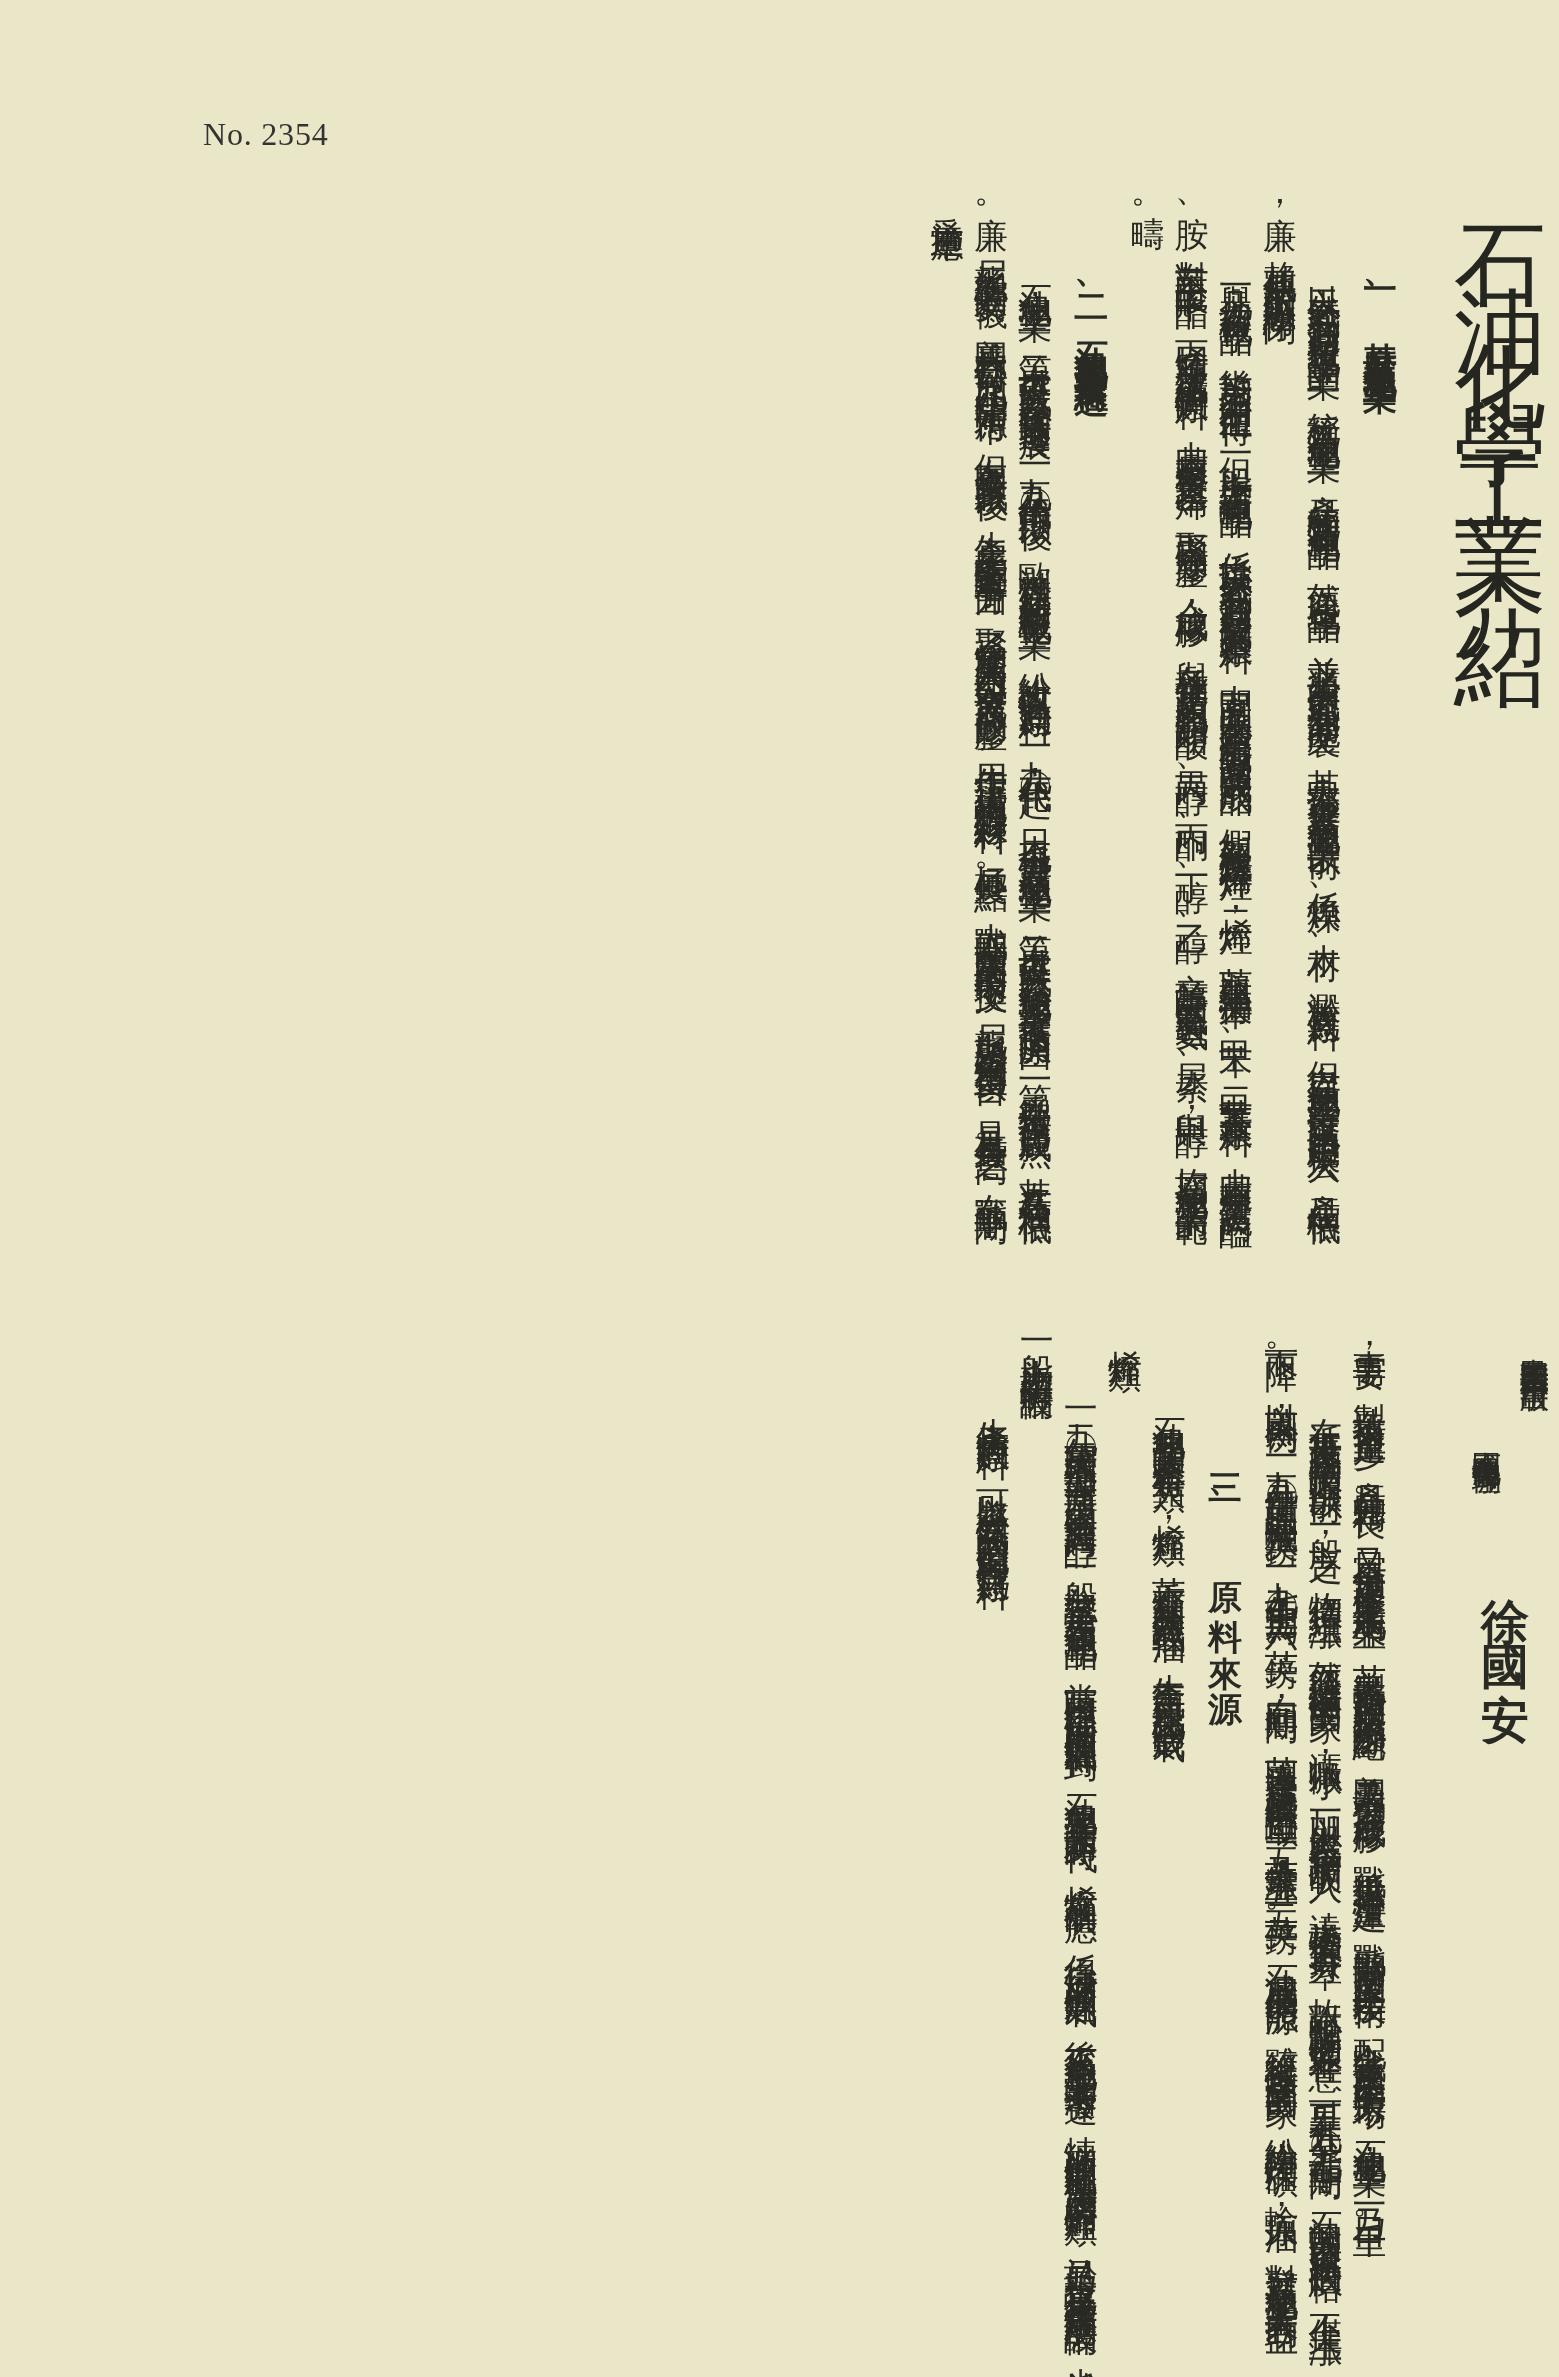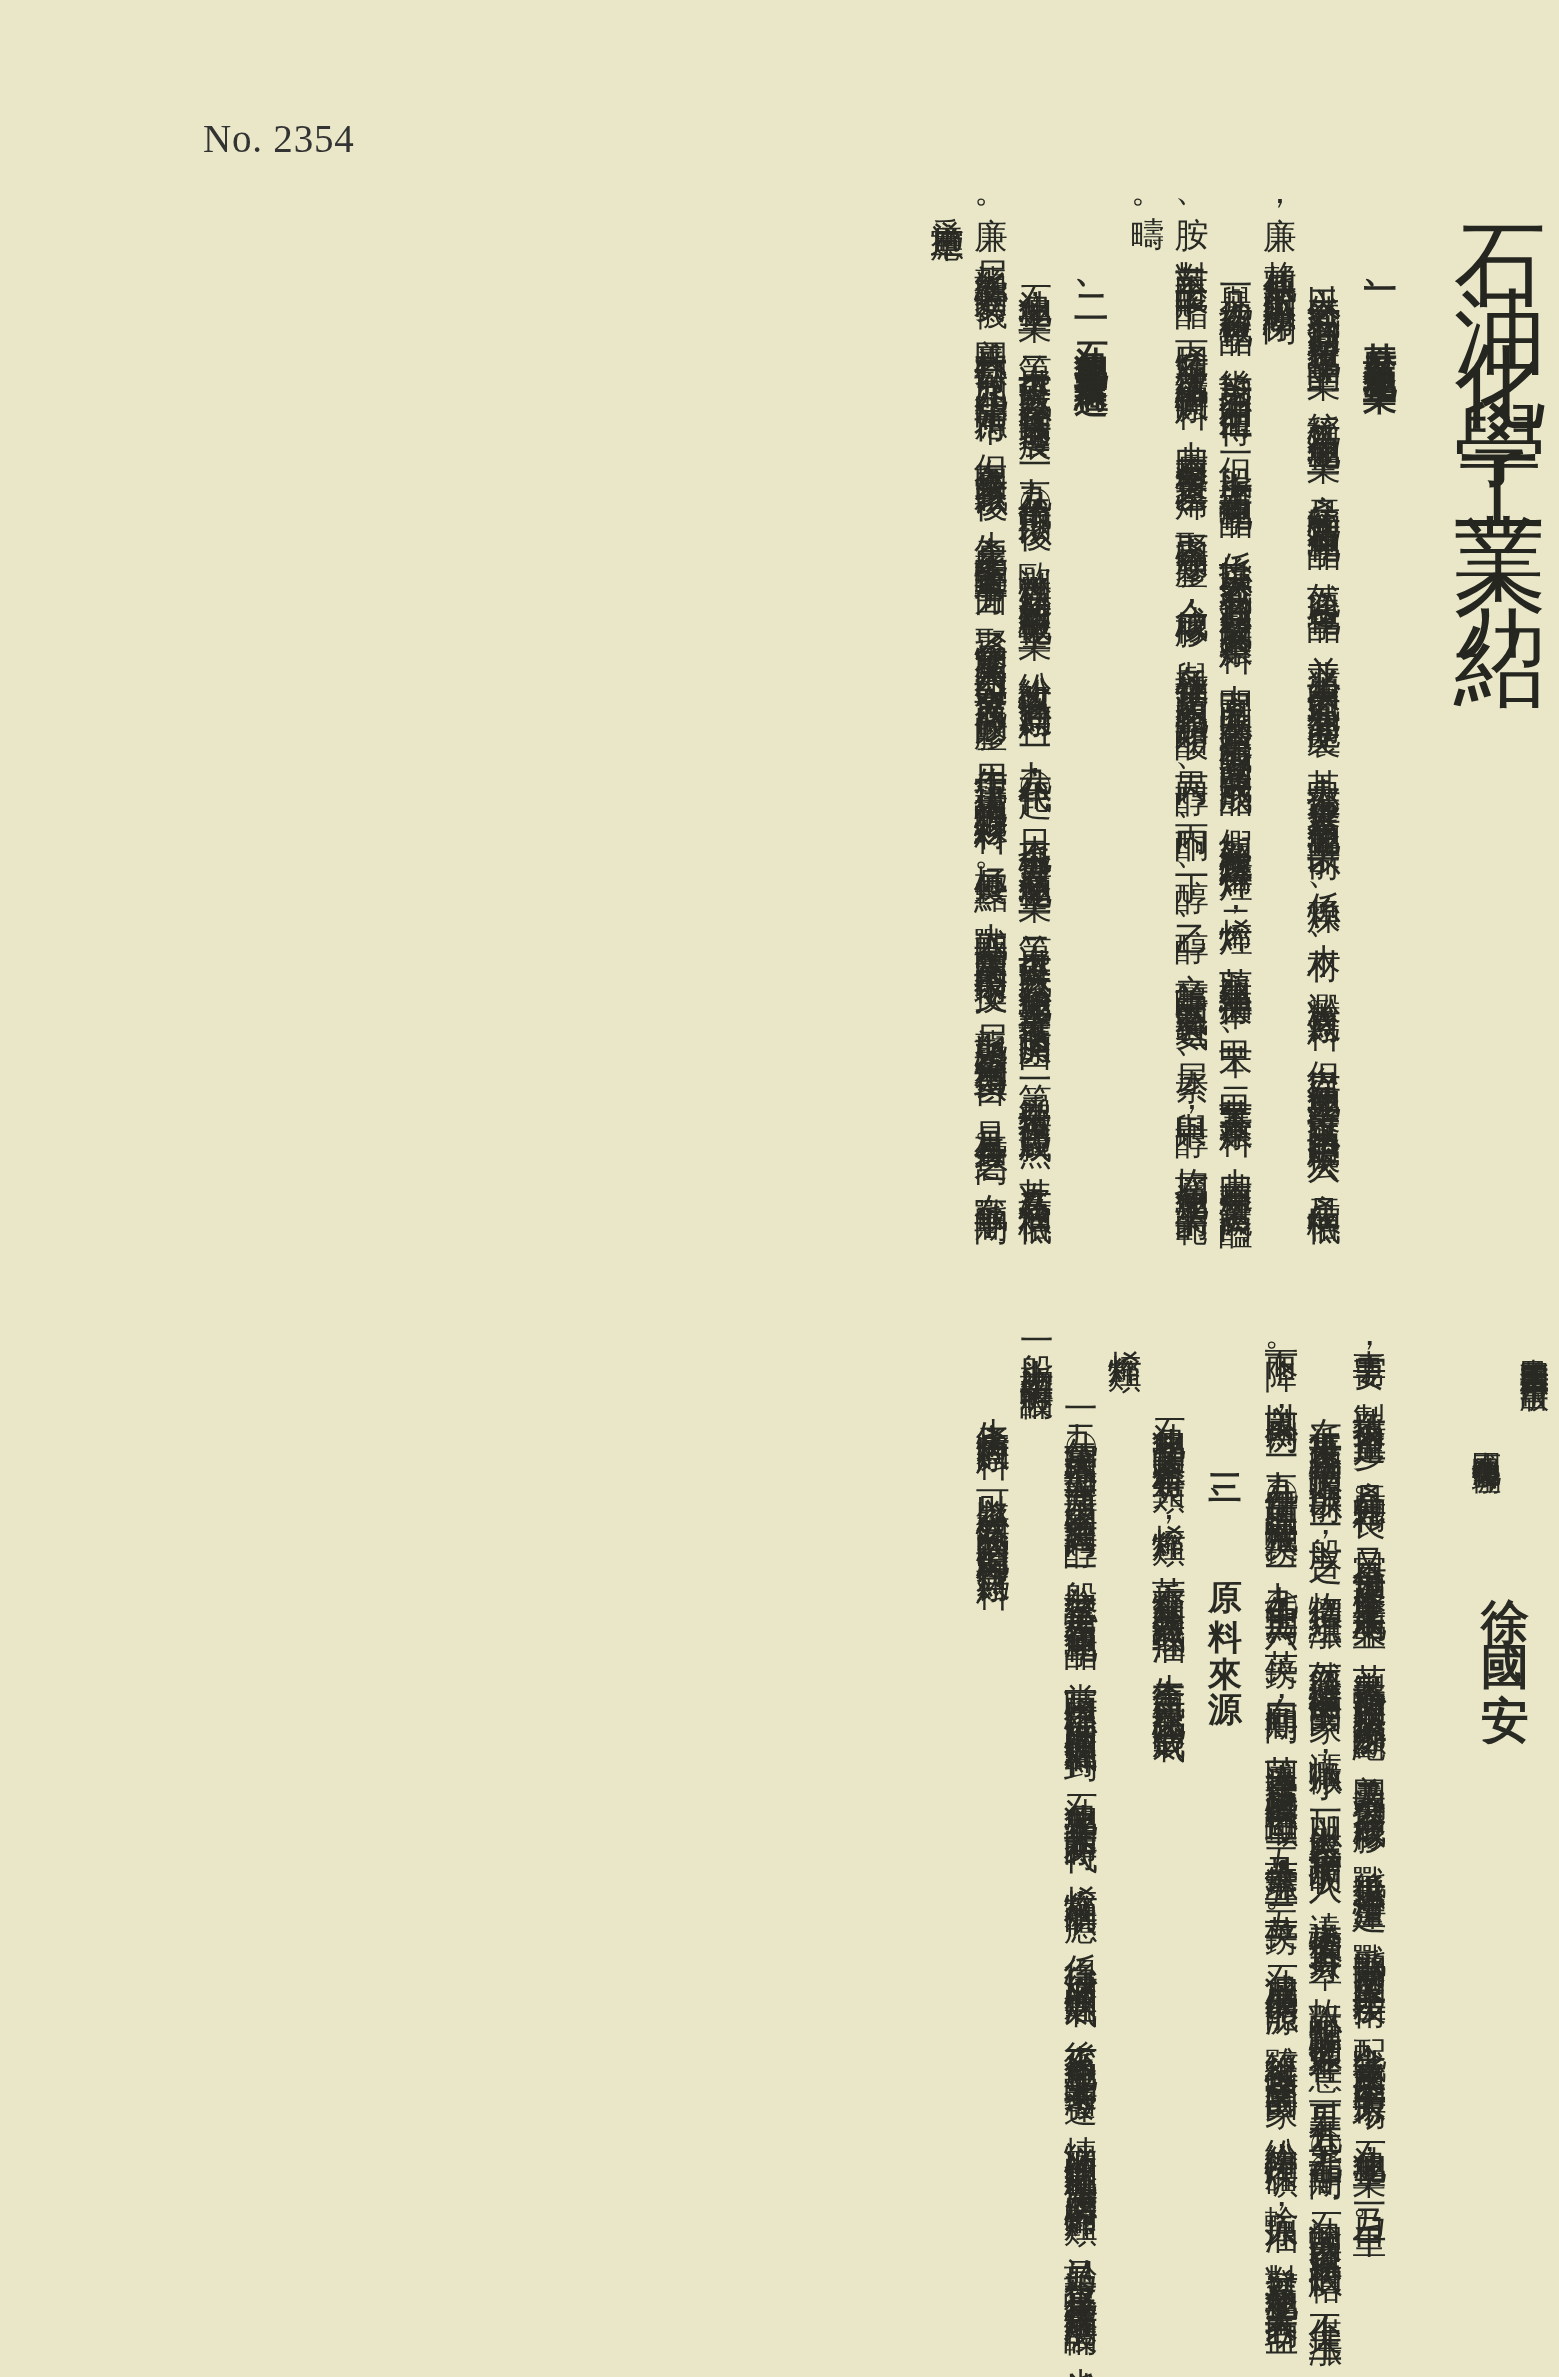--- a/index.html
+++ b/index.html
@@ -7,21 +7,21 @@
     width: 1559px; height: 2377px;
     background: #e9e7c8;
     position: relative;
     overflow: hidden;
     font-family: "DejaVu Serif", "Liberation Serif", serif;
     color: #2a2a24;
   }
   .page-no {
     position: absolute; left: 203px; top: 116px;
     font-family: "Liberation Serif", "DejaVu Serif", serif;
-    font-size: 39px; color: #333;
+    font-size: 32px; color: #333;
     letter-spacing: 0.8px;
   }
   .title {
     position: absolute; left: 1450px; top: 155px;
     width: 101px; height: 1211px;
     writing-mode: vertical-rl;
     font-size: 92px; line-height: 101px;
     letter-spacing: 57px;
     font-weight: 500;
     color: #262620;

